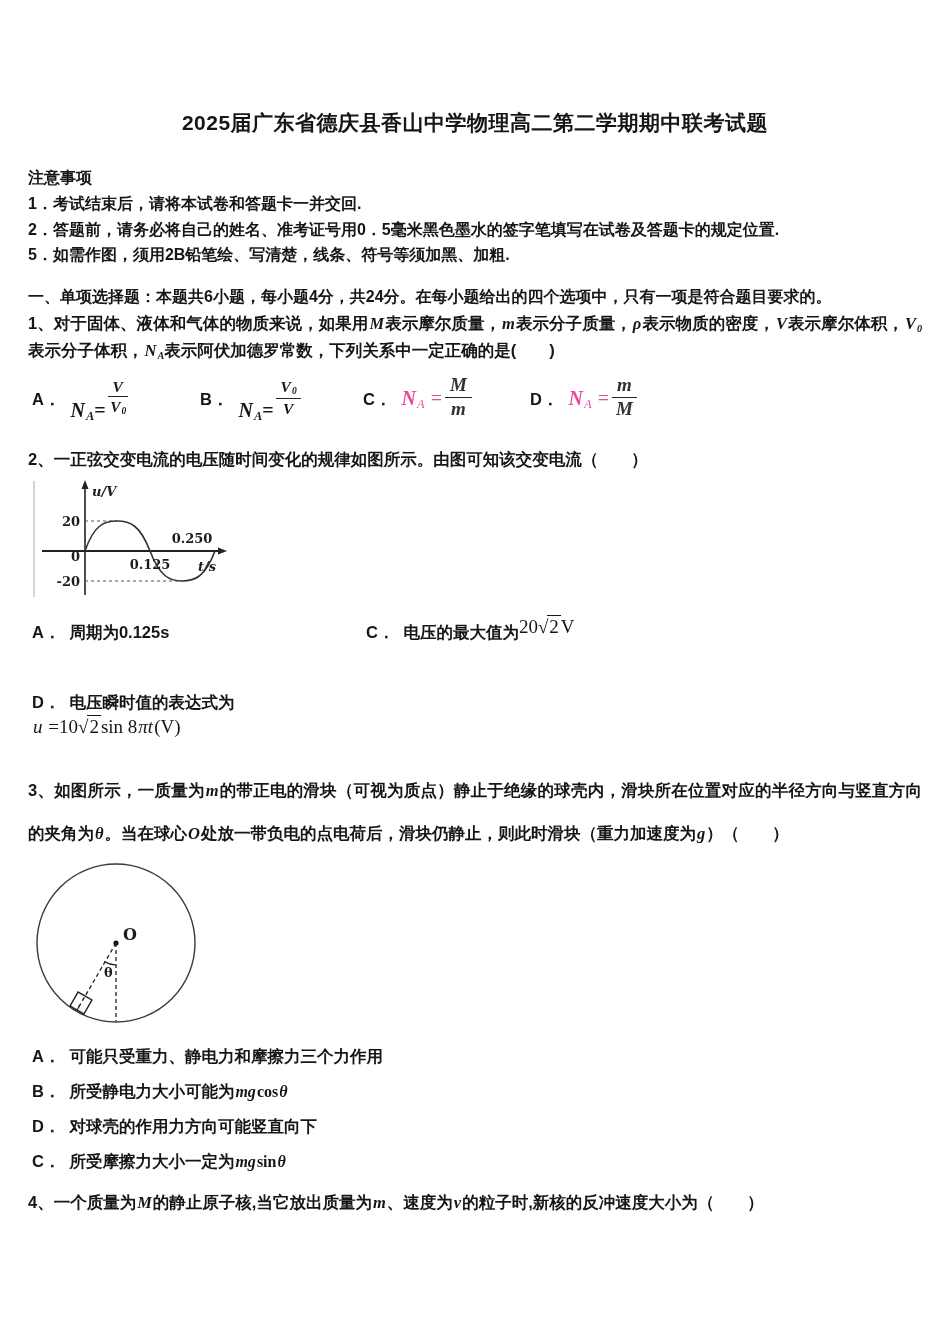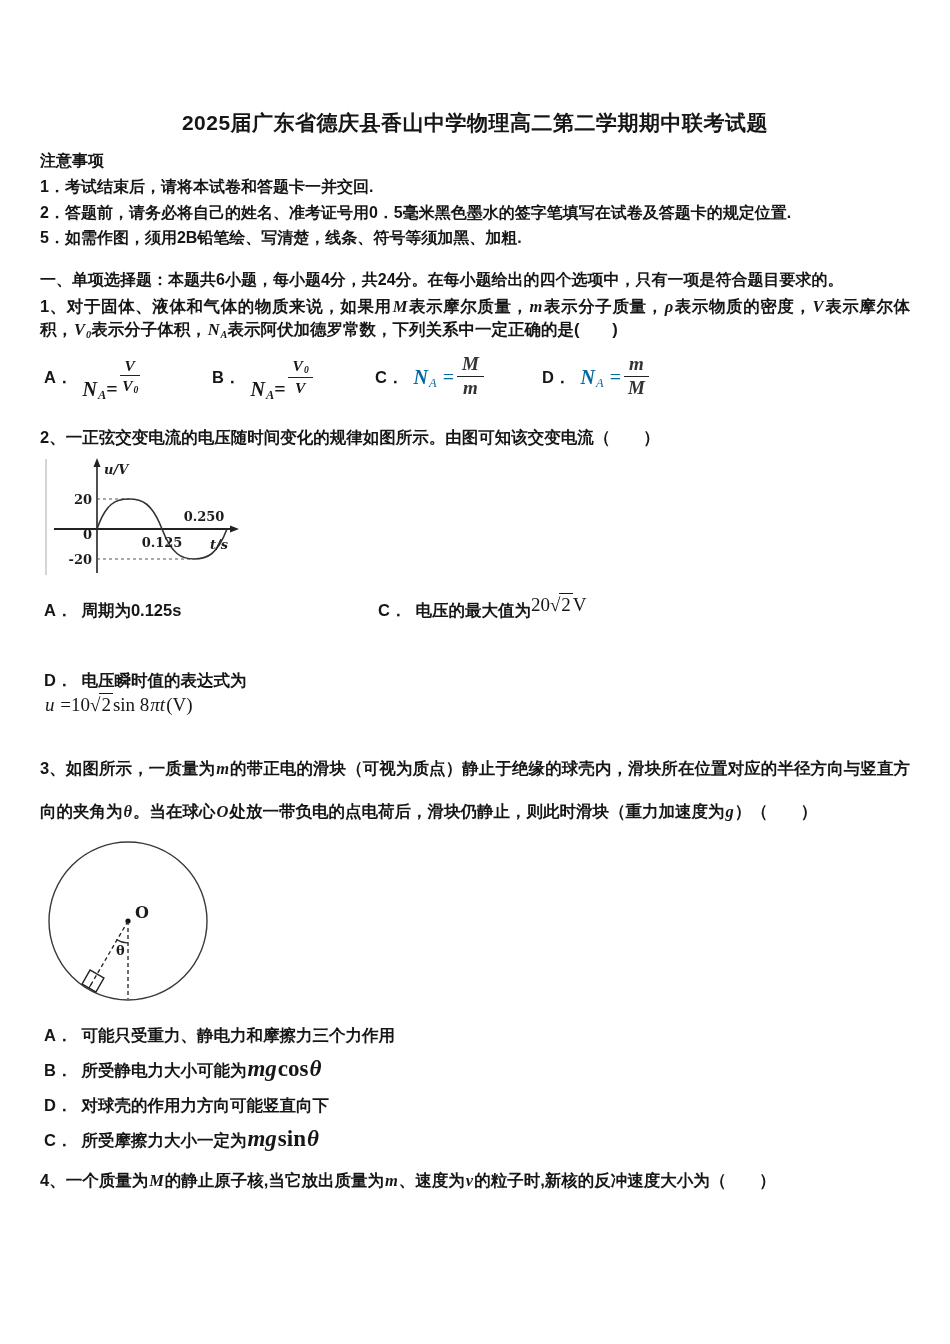--- a/index.html
+++ b/index.html
@@ -1,24 +1,24 @@
 <!DOCTYPE html>
 <html><head>
 <meta charset="utf-8">
 <style>
   * { margin:0; padding:0; box-sizing:border-box; }
   html,body { width:950px; background:#ffffff; }
   body { height:1344px; overflow:hidden; color:#161616;
          font-family:"Liberation Sans","DejaVu Sans",sans-serif; }
-  .page { padding:0 40px; }
+  .page { padding:0 28px; }
 
   h1.title { margin-top:108px; text-align:center; font-size:21px; line-height:30px;
              font-weight:800; letter-spacing:.5px; }
 
-  .notice-head { margin-top:10px; font-size:16px; line-height:26px; font-weight:700; }
+  .notice-head { margin-top:27px; font-size:16px; line-height:26px; font-weight:700; }
   .note { font-size:16px; line-height:25.5px; font-weight:600; text-align:justify; }
 
   .sec-head { margin-top:16px; font-size:16px; line-height:26px; font-weight:700; }
 
   .stem { font-size:16.5px; font-weight:600; text-align:justify; }
   .q1stem { margin-top:2px; line-height:22px; }
   .q2stem { margin-top:16px; line-height:28px; }
   .q3stem { margin-top:22px; line-height:42px; }
   .q4stem { margin-top:6px; line-height:34px; }
 
@@ -35,38 +35,38 @@
 
   
   .q1opts { display:flex; margin-top:4px; padding-left:4px; height:58px; align-items:center; }
   .q1opt { display:flex; align-items:center; }
   .q1opt:nth-child(1){ width:168px; } .q1opt:nth-child(2){ width:163px; }
   .q1opt:nth-child(3){ width:167px; }
   .optlabel { font-weight:800; font-size:16.5px; margin-right:9px; }
   .lhs { font-family:"Liberation Serif","DejaVu Serif",serif; font-style:italic; }
   .opt-ab .lhs { font-size:20px; font-weight:700;margin-top:24px; }
   .opt-ab .lhs .rm { font-weight:700; font-style:normal; }
-  .opt-cd .lhs { font-size:20px; font-weight:400; color:#0369a1; }
+  .opt-cd .lhs { font-size:20px; font-weight:400; color:#ec4899; }
   .frac { display:inline-block; vertical-align:middle; text-align:center;
           font-family:"Liberation Serif","DejaVu Serif",serif; font-style:italic;
           line-height:1.1; margin:0 2px; position:relative; top:-2px; }
   .opt-ab .frac { font-size:15.5px; font-weight:600; }
   .opt-cd .frac { font-size:19px; font-weight:400; color:#333; }
   .frac .num { display:block; border-bottom:1.3px solid #222; padding:0 4px 1px; }
   .frac .den { display:block; padding-top:1px; }
 
   
   .graph { display:block; margin:6px 0 0 2px; }
   .q2opts { margin-top:18px; padding-left:4px; display:grid;
             grid-template-columns:334px 1fr; row-gap:40px; }
   .optline { font-size:16.5px; font-weight:600; line-height:30px; }
   .mathraised { font-family:"Liberation Serif","DejaVu Serif",serif; font-size:19px;
                 font-weight:500; position:relative; top:-5px; white-space:nowrap; }
   .mathraised .rv { font-weight:500; }
-  .mathinline { font-family:"Liberation Serif","DejaVu Serif",serif; font-size:23px;
+  .mathinline { font-family:"Liberation Serif","DejaVu Serif",serif; font-size:16px;
                 font-weight:600; white-space:nowrap; }
 
   
   .circlefig { display:block; margin:4px 0 0 4px; }
   .q3opts { margin-top:10px; padding-left:4px; }
   .q3opts .optline { line-height:34px; }
 
   svg text { font-family:"DejaVu Serif","Liberation Serif",serif; fill:#1c1c1c; }
   .axnum { font-size:13px; font-weight:700; }
   .axlab { font-size:13px; font-weight:700; font-style:italic; }

